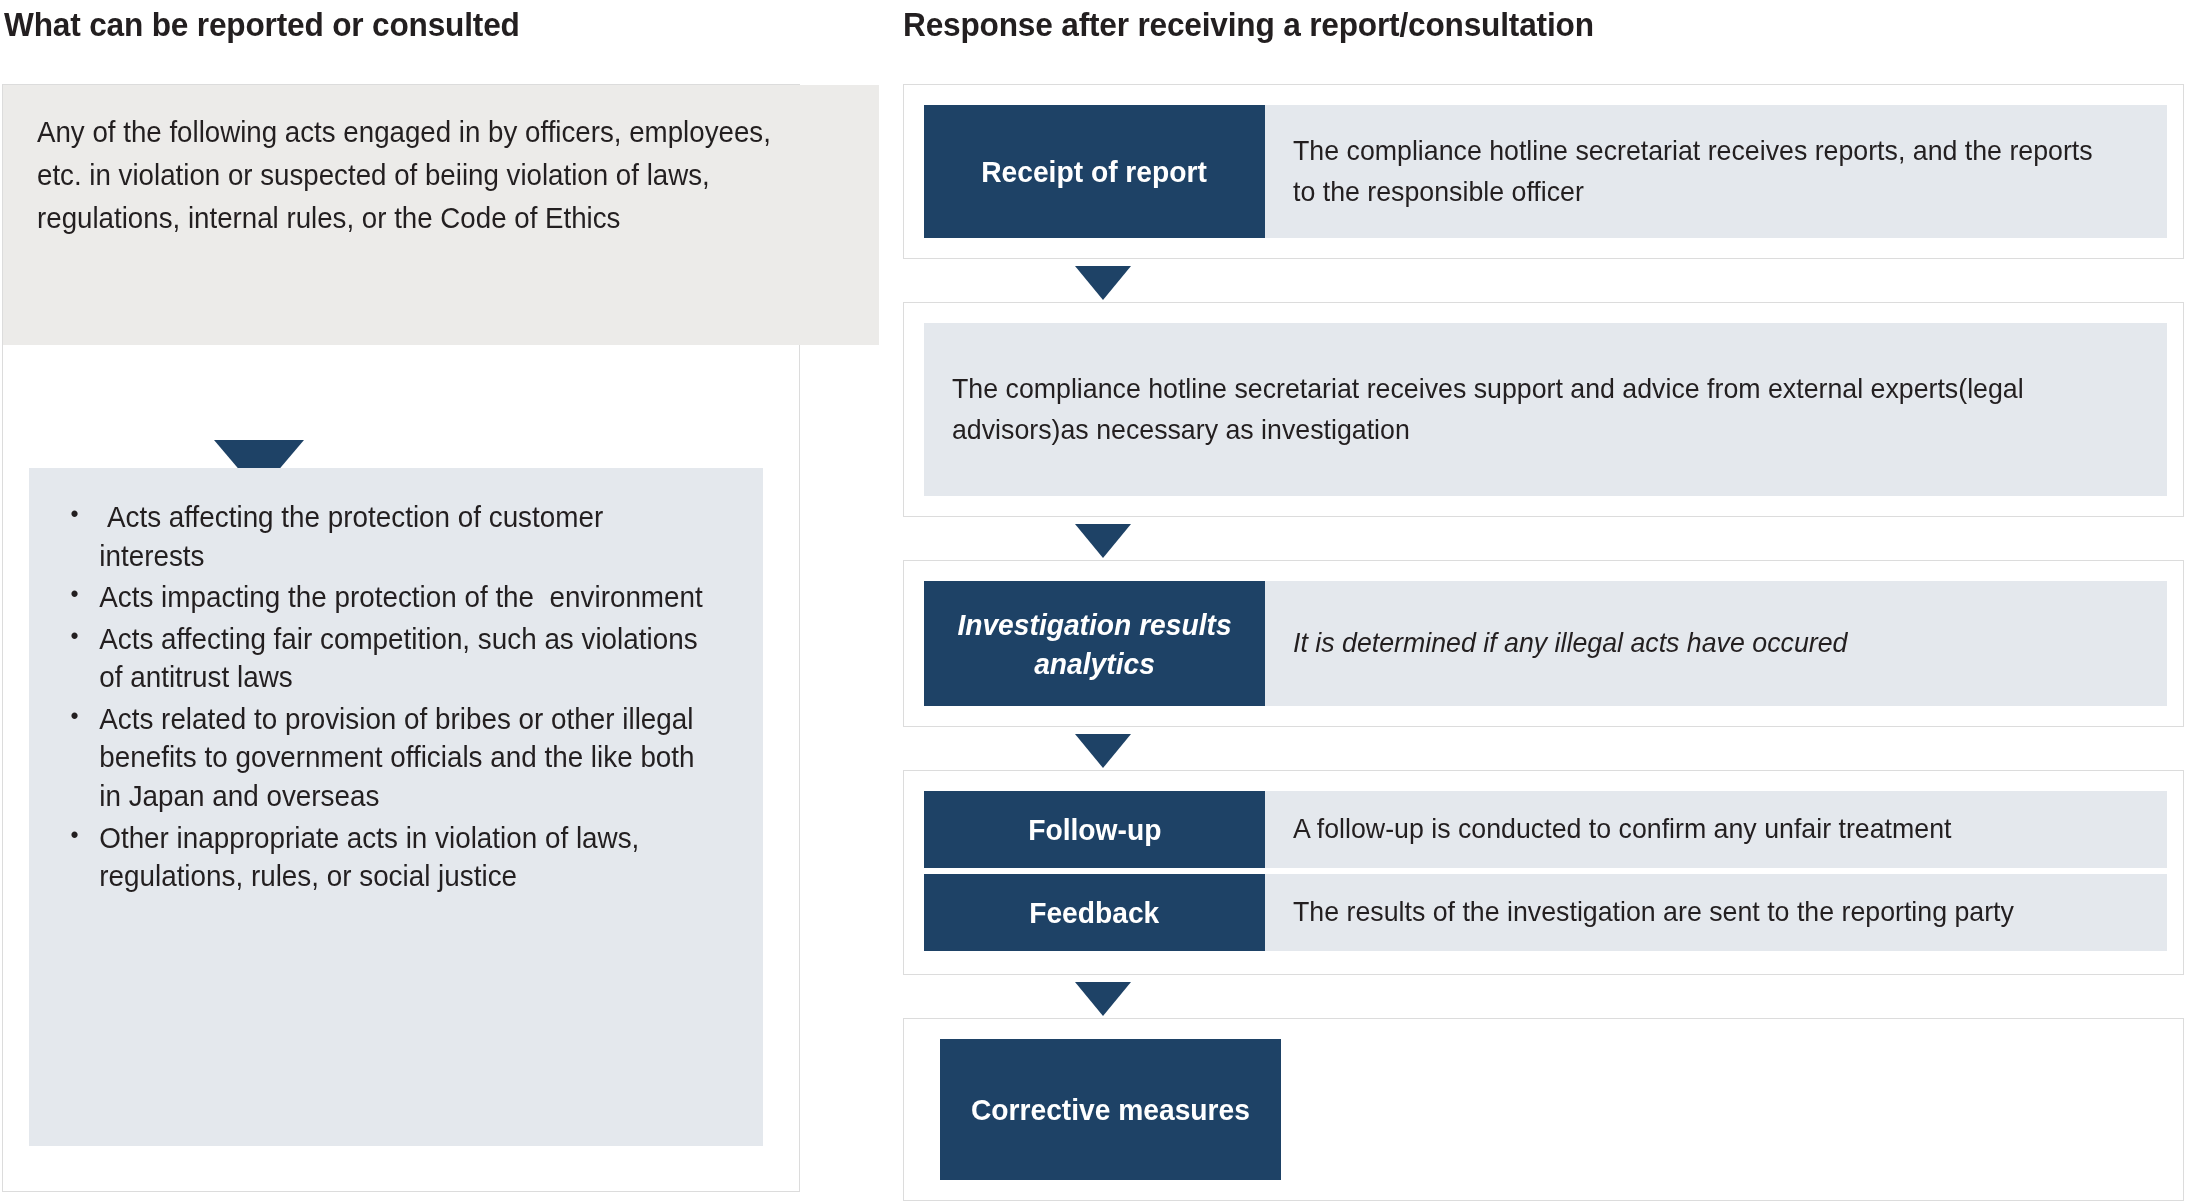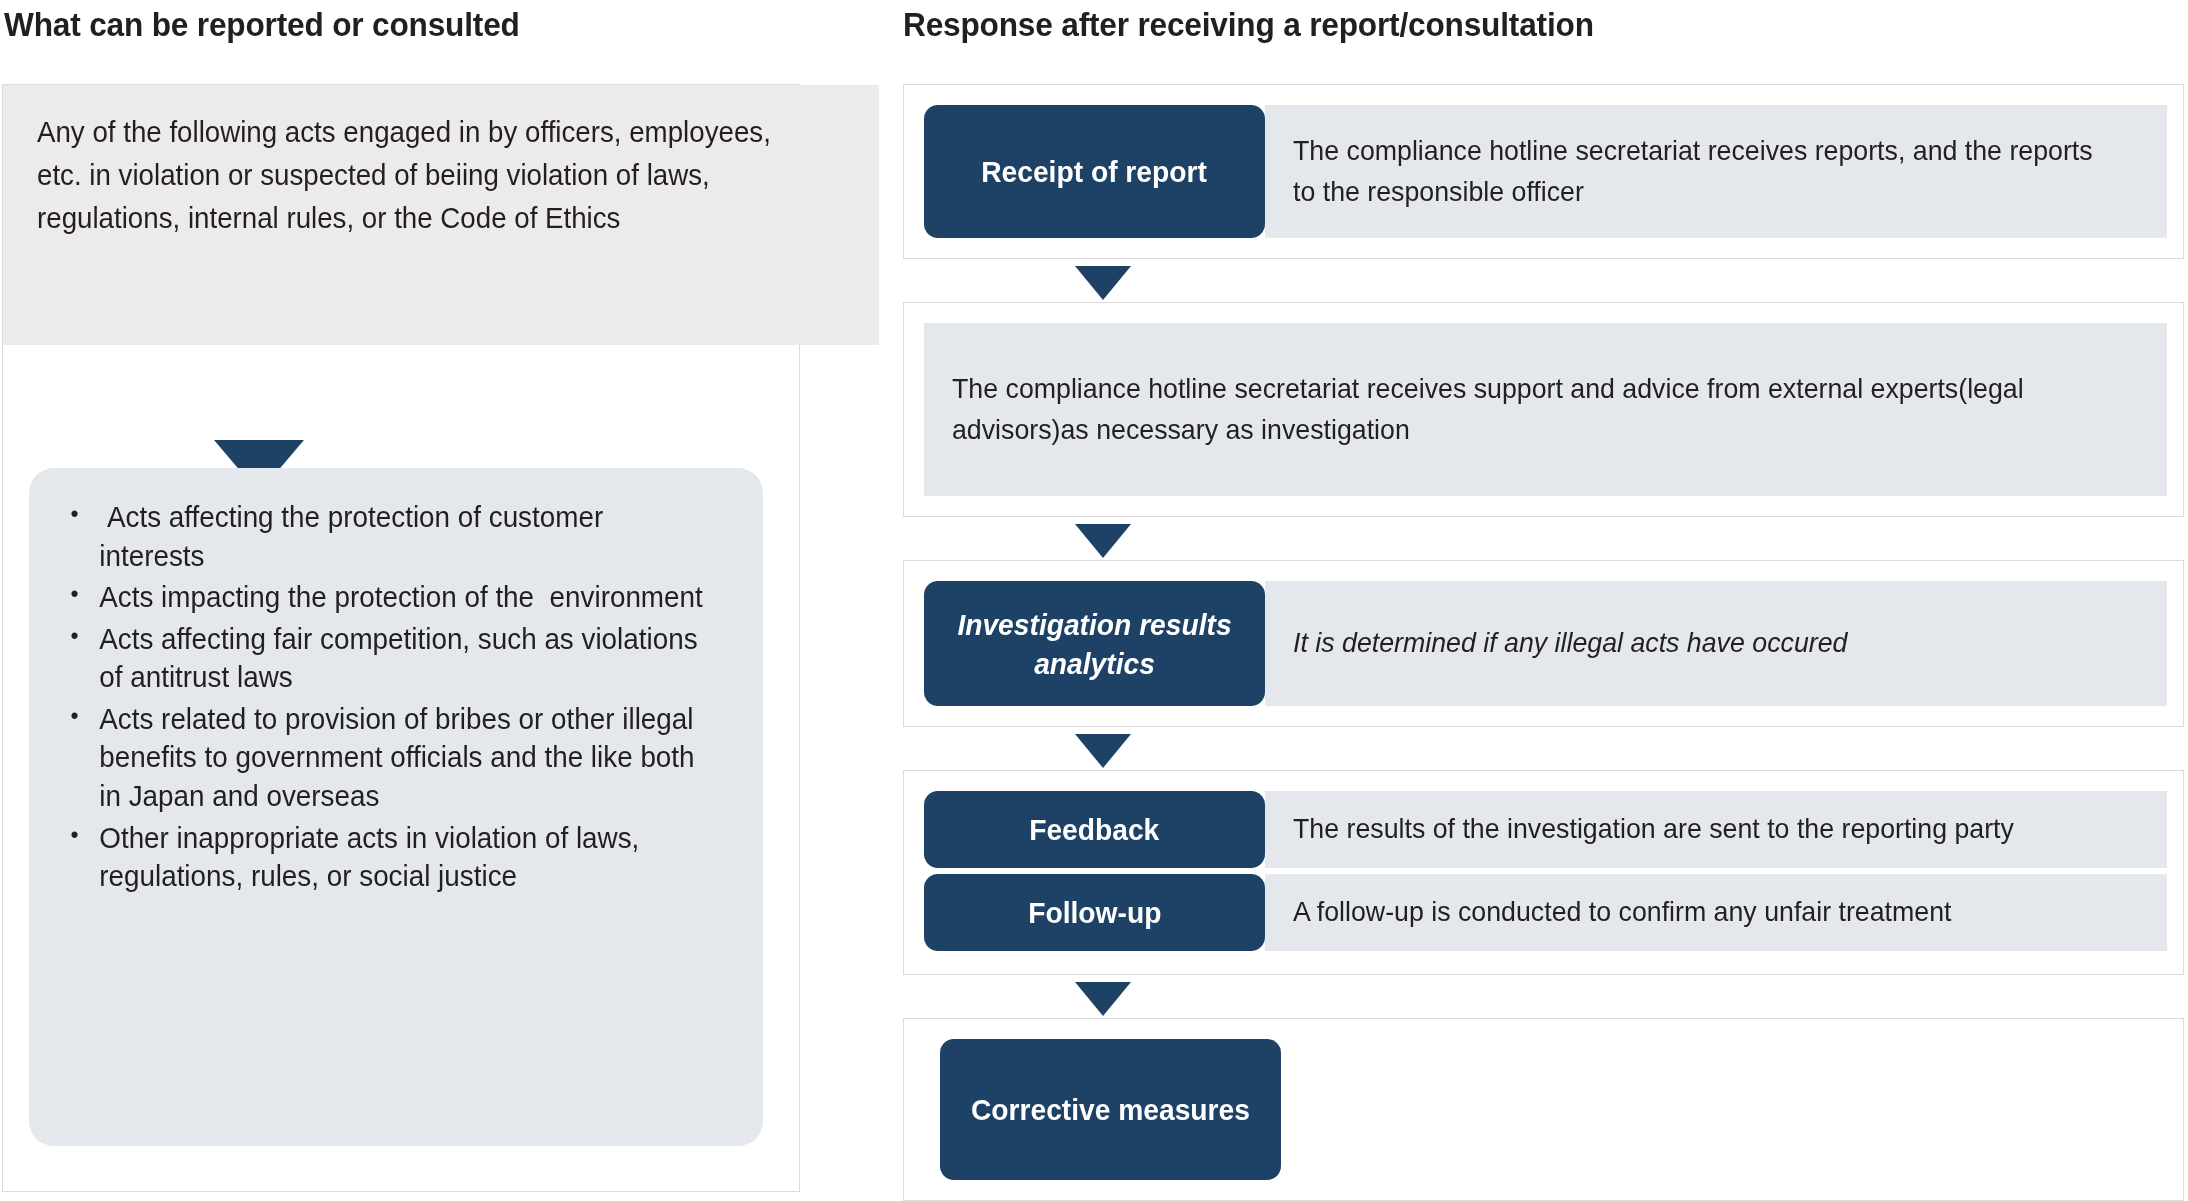--- a/index.html
+++ b/index.html
@@ -78,21 +78,20 @@
 
   .list-box {
     position: absolute;
     left: 26px;
     top: 383px;
     width: 734px;
     height: 678px;
     background: #e4e8ed;
     box-sizing: border-box;
     padding: 30px 28px 0 28px;
-    border-radius: 25px;
   }
   .bullet-list {
     margin: 0;
     padding: 0;
     list-style: none;
   }
   .bullet-list li {
     position: relative;
     font-size: 29px;
     line-height: 1.33;
@@ -142,21 +141,20 @@
     color: #ffffff;
     font-weight: 700;
     font-size: 30px;
     line-height: 1.3;
     display: flex;
     align-items: center;
     justify-content: center;
     text-align: center;
     box-sizing: border-box;
     padding: 4px 8px;
-    border-radius: 14px;
   }
   .step-label span {
     display: block;
     transform: scaleX(0.94);
   }
   .step-desc {
     flex: 1 1 auto;
     background: #e4e8ed;
     font-size: 28px;
     line-height: 1.44;
@@ -256,32 +254,32 @@
         </div>
       </div>
     </div>
 
     <div class="flow-arrow" style="top:650px;"></div>
 
     <div class="step-card" style="top:686px; height:205px;">
       <div class="step-inner" style="height:100%;">
         <div class="step-row" style="height:77px;">
           <div class="step-label">
+            <span>Follow-up</span>
+          </div>
+          <div class="step-desc">
+            <span>A follow-up is conducted to confirm any unfair treatment</span>
+          </div>
+        </div>
+        <div class="step-row" style="height:77px;">
+          <div class="step-label">
             <span>Feedback</span>
           </div>
           <div class="step-desc">
             <span>The results of the investigation are sent to the reporting party</span>
-          </div>
-        </div>
-        <div class="step-row" style="height:77px;">
-          <div class="step-label">
-            <span>Follow-up</span>
-          </div>
-          <div class="step-desc">
-            <span>A follow-up is conducted to confirm any unfair treatment</span>
           </div>
         </div>
       </div>
     </div>
 
     <div class="flow-arrow" style="top:898px;"></div>
 
     <div class="step-card" style="top:934px; height:183px;">
       <div class="step-inner" style="height:100%;">
         <div class="step-row" style="height:100%;margin-left:16px;">

